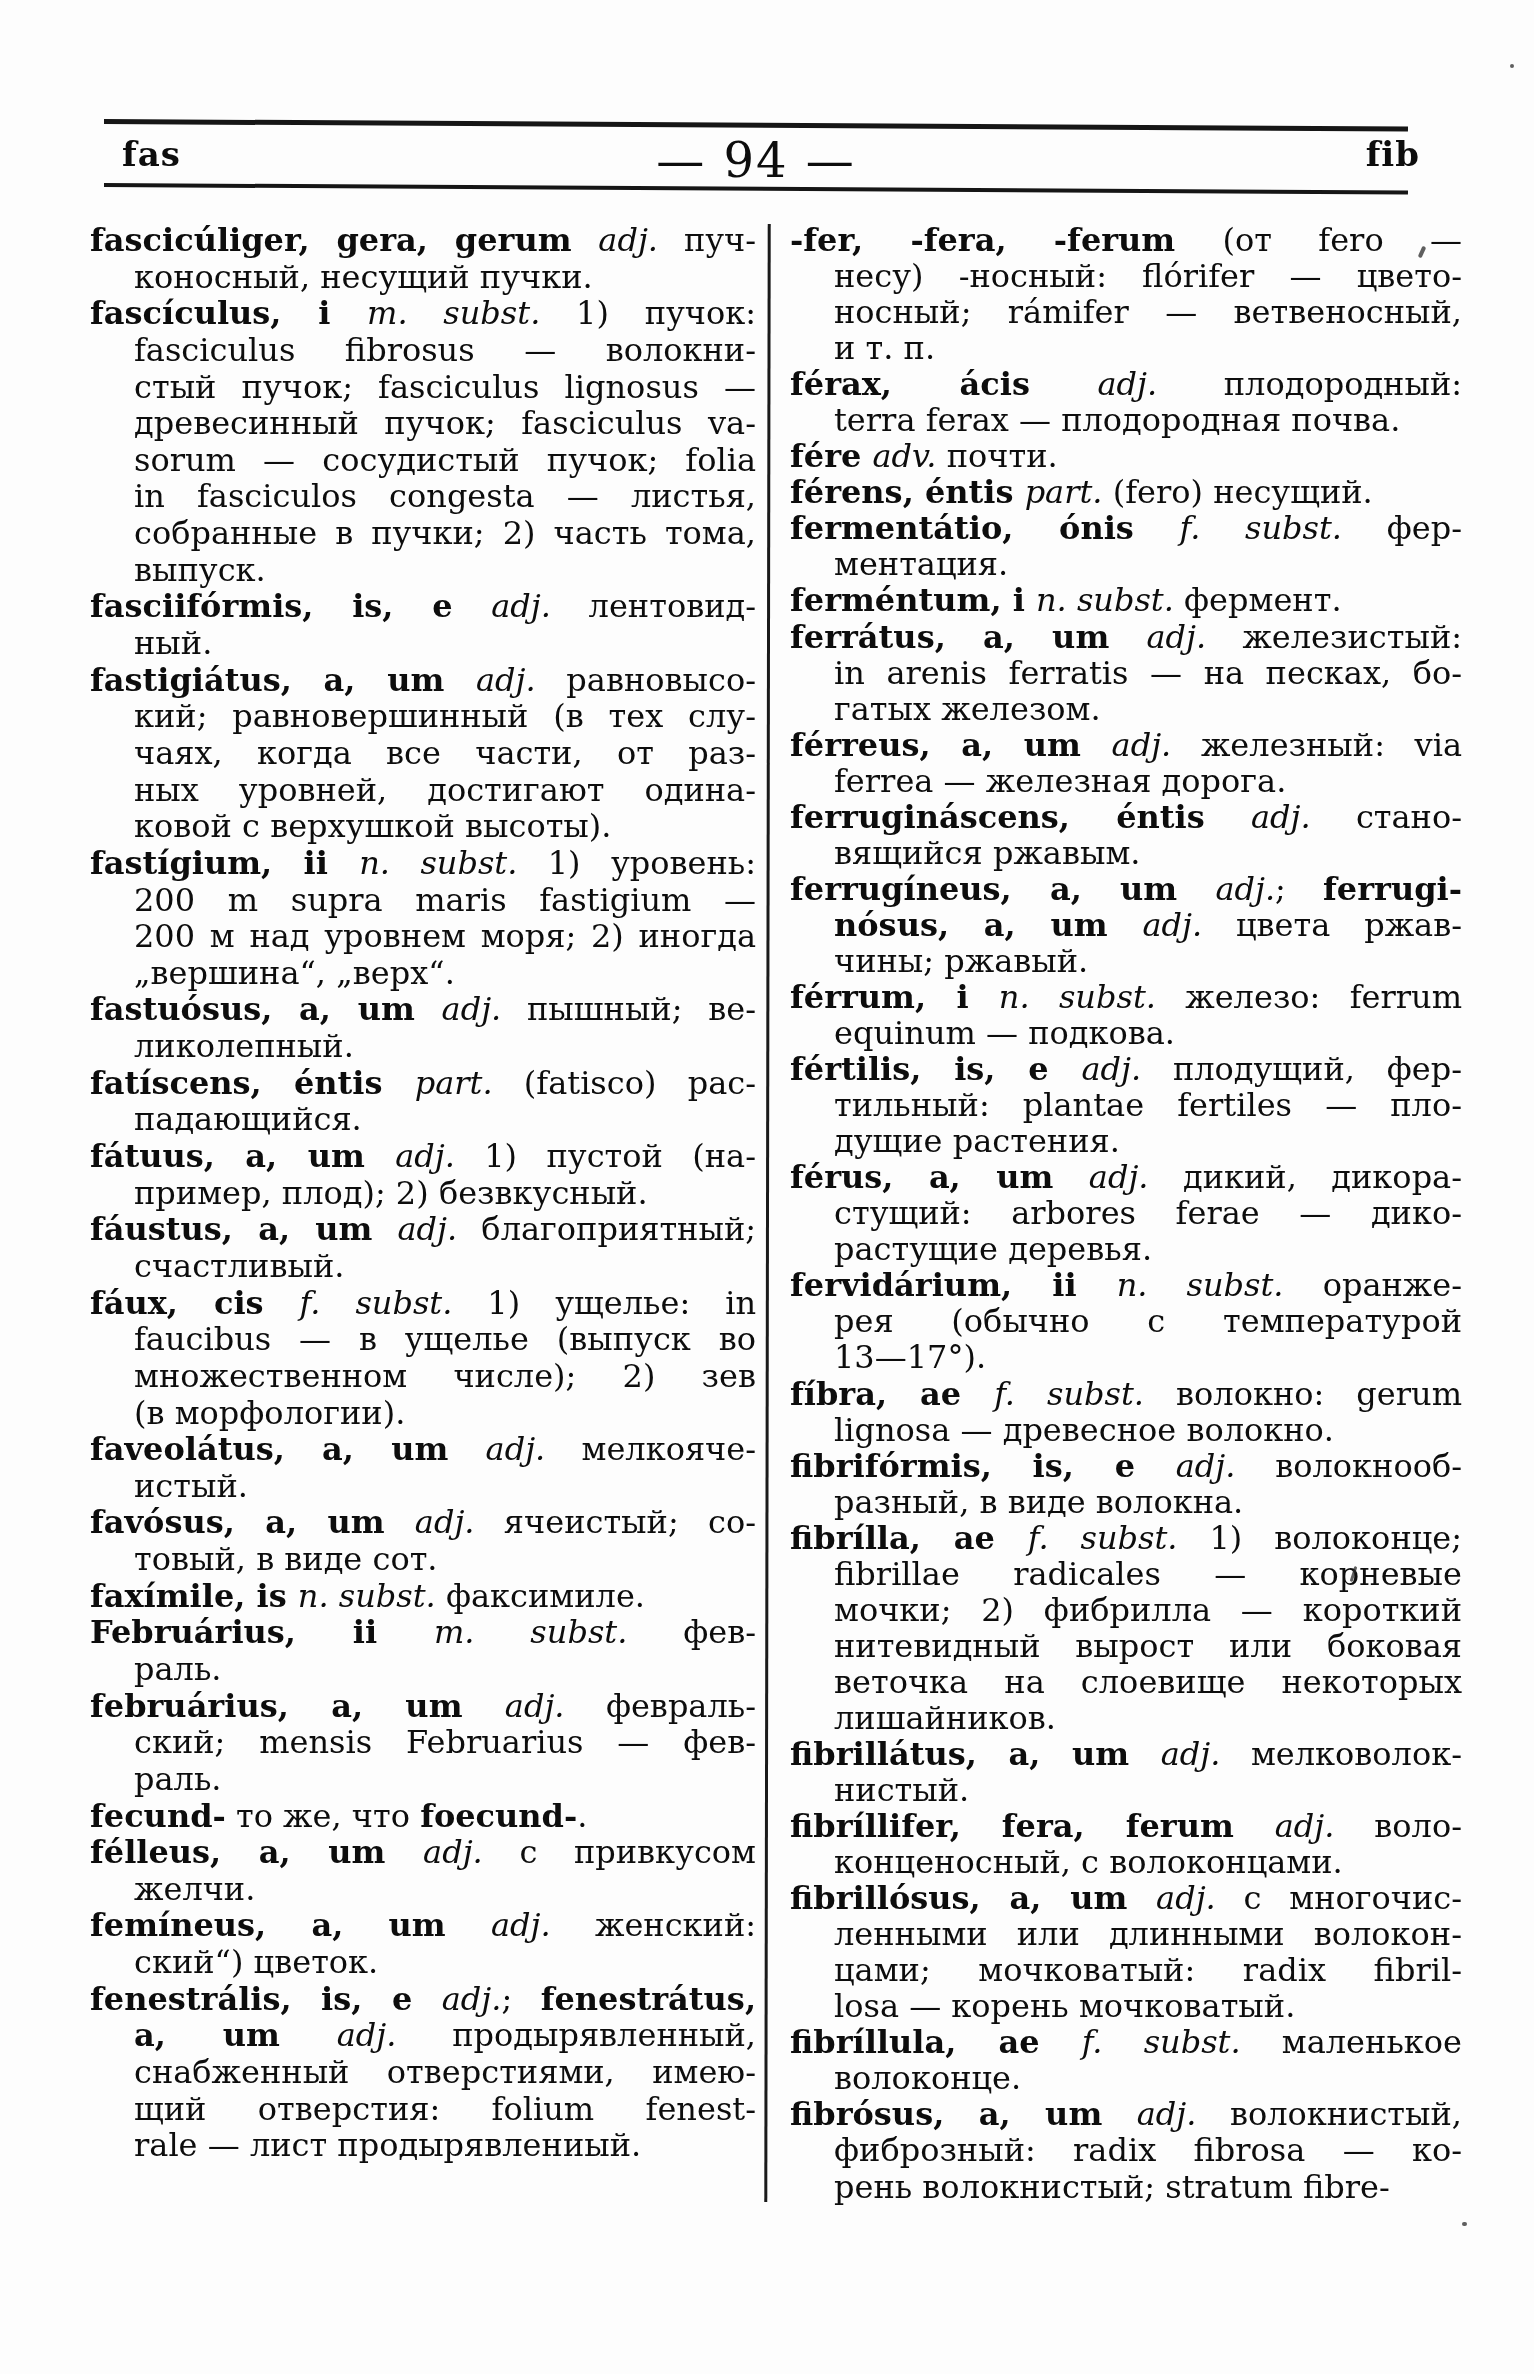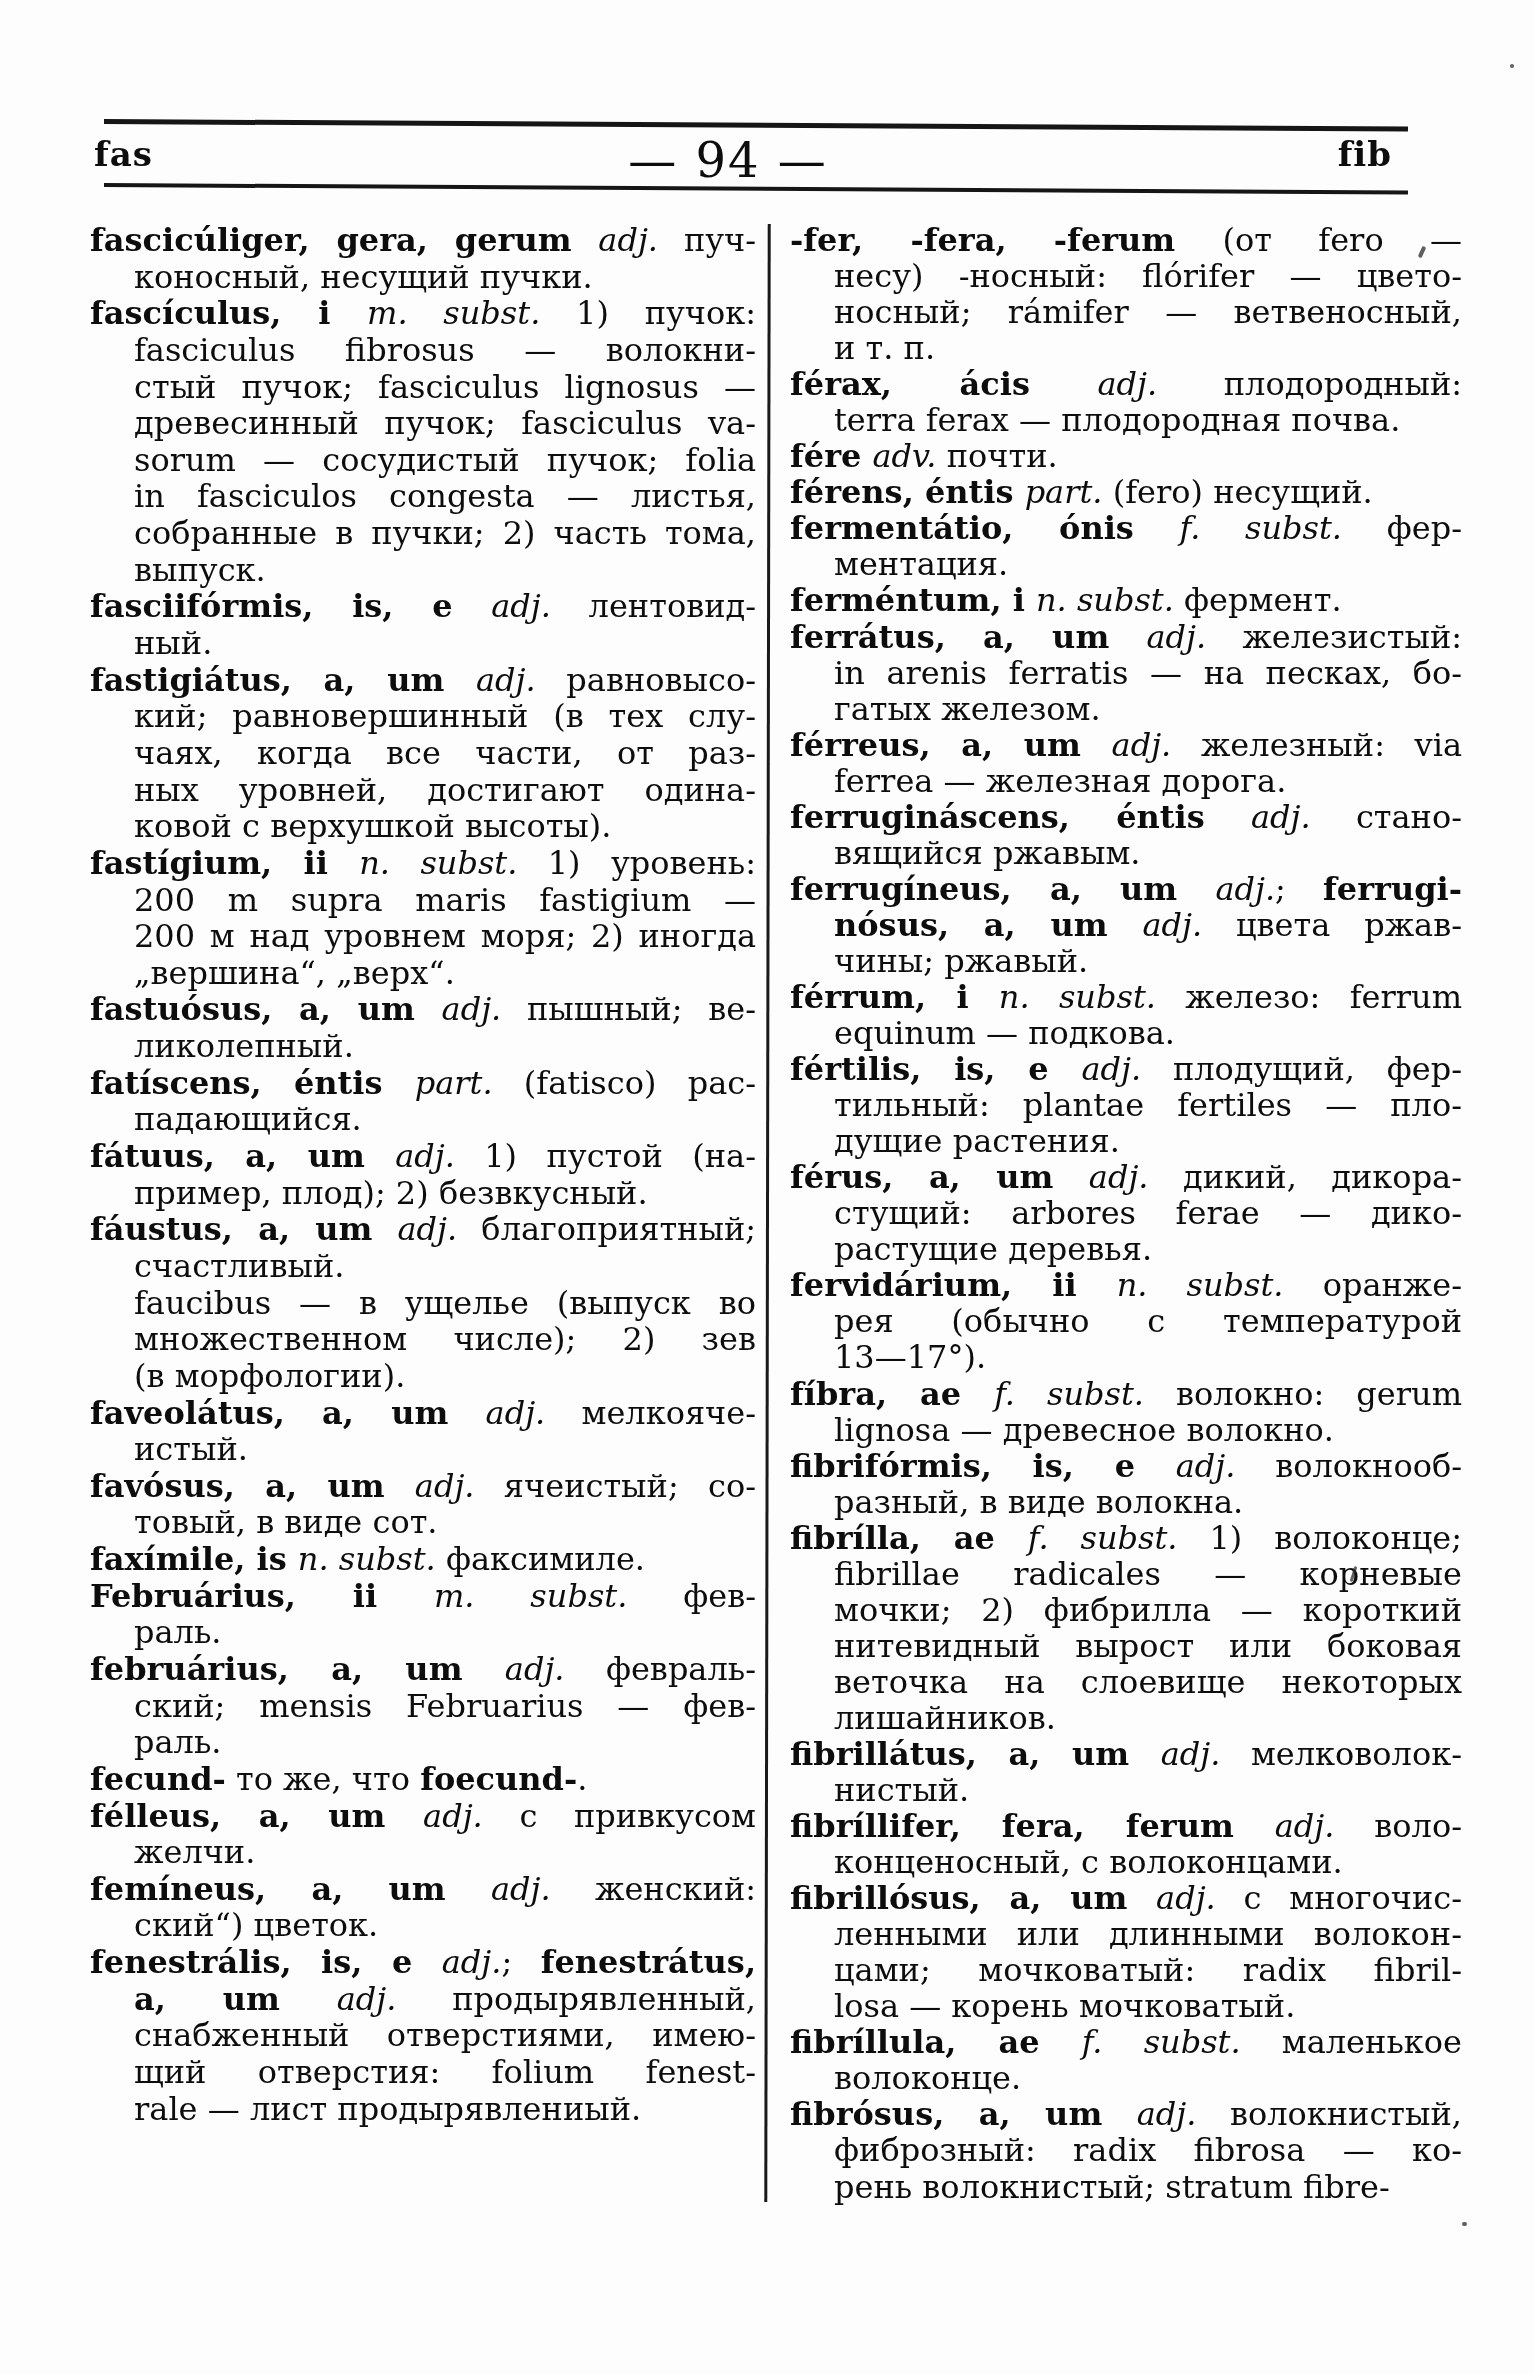--- a/index.html
+++ b/index.html
@@ -17,21 +17,21 @@
     left:104px;
     width:1304px;
     background:#161616;
     transform:rotate(0.33deg);
     transform-origin:left center;
   }
   .rule-top{top:119px;height:5px;}
   .rule-bottom{top:183px;height:4px;}
   .running-head{
     position:absolute;
-    left:92px;
+    left:120px;
     top:132px;
     width:1304px;
     height:44px;
   }
   .hw-left,.hw-right{
     position:absolute;
     top:2px;
     font-weight:700;
     font-size:34px;
     letter-spacing:1px;
@@ -141,20 +141,21 @@
       </div>
       <div class="entry">
         <div class="line first"><span class="b">fátuus, a, um </span><span class="i">adj.</span><span class="r"> 1) пустой (на-</span></div>
         <div class="line last"><span class="r">пример, плод); 2) безвкусный.</span></div>
       </div>
       <div class="entry">
         <div class="line first"><span class="b">fáustus, a, um </span><span class="i">adj.</span><span class="r"> благоприятный;</span></div>
         <div class="line last"><span class="r">счастливый.</span></div>
       </div>
       <div class="entry">
+        <div class="line first"><span class="b">fáux, cis </span><span class="i">f. subst.</span><span class="r"> 1) ущелье: in</span></div>
         <div class="line"><span class="r">faucibus — в ущелье (выпуск во</span></div>
         <div class="line"><span class="r">множественном числе); 2) зев</span></div>
         <div class="line last"><span class="r">(в морфологии).</span></div>
       </div>
       <div class="entry">
         <div class="line first"><span class="b">faveolátus, a, um </span><span class="i">adj.</span><span class="r"> мелкояче-</span></div>
         <div class="line last"><span class="r">истый.</span></div>
       </div>
       <div class="entry">
         <div class="line first"><span class="b">favósus, a, um </span><span class="i">adj.</span><span class="r"> ячеистый; со-</span></div>

